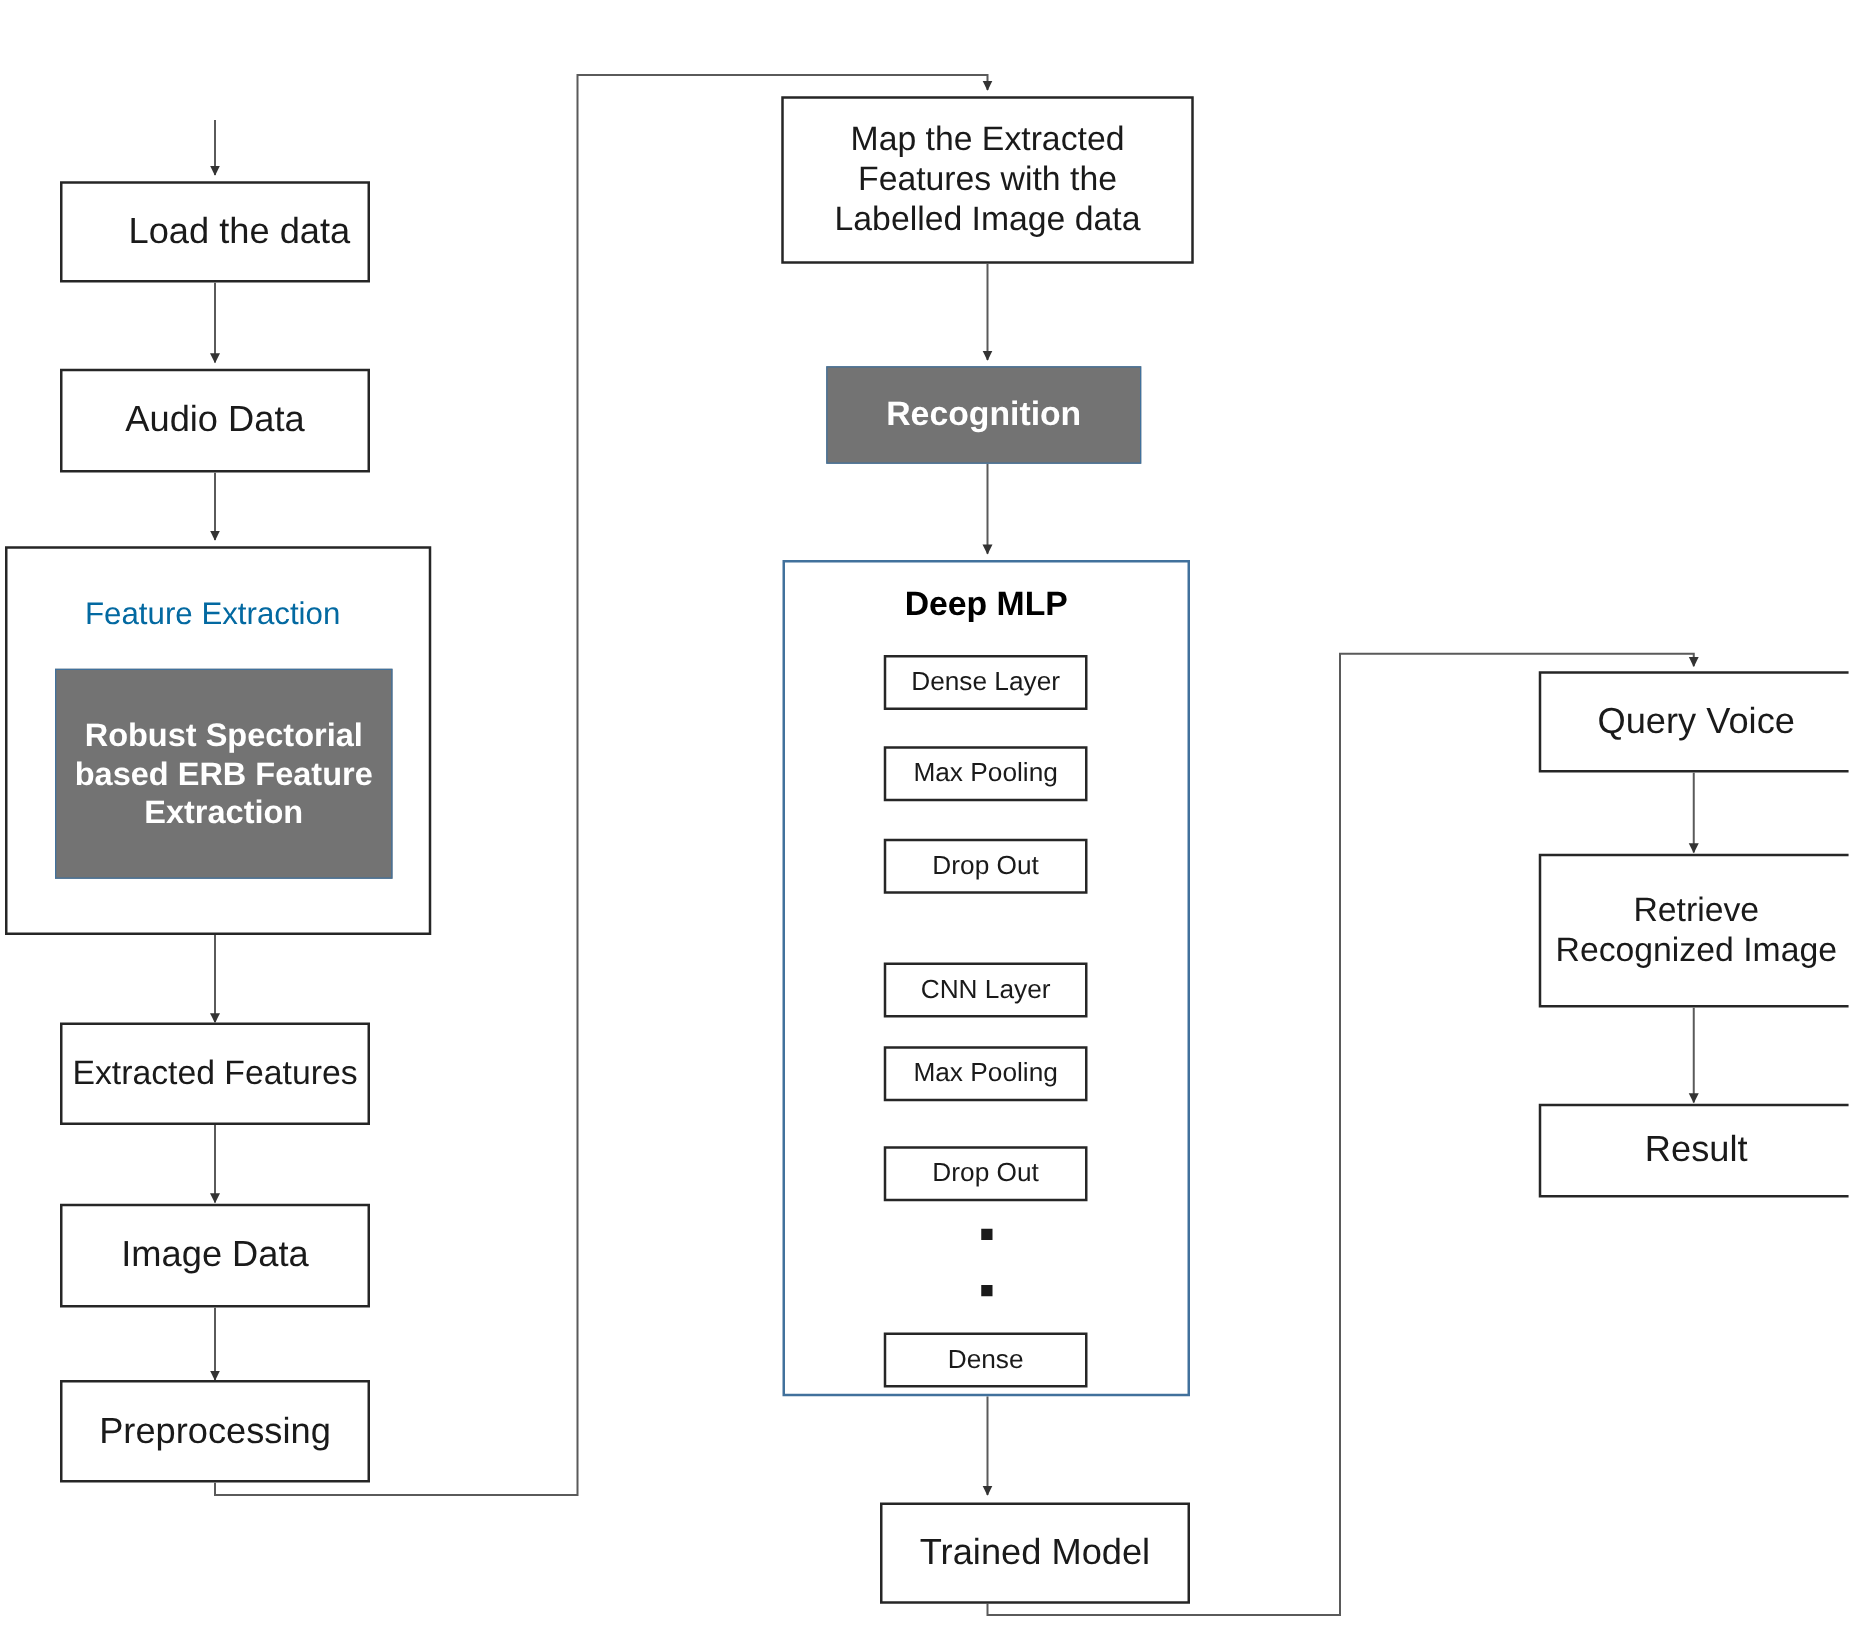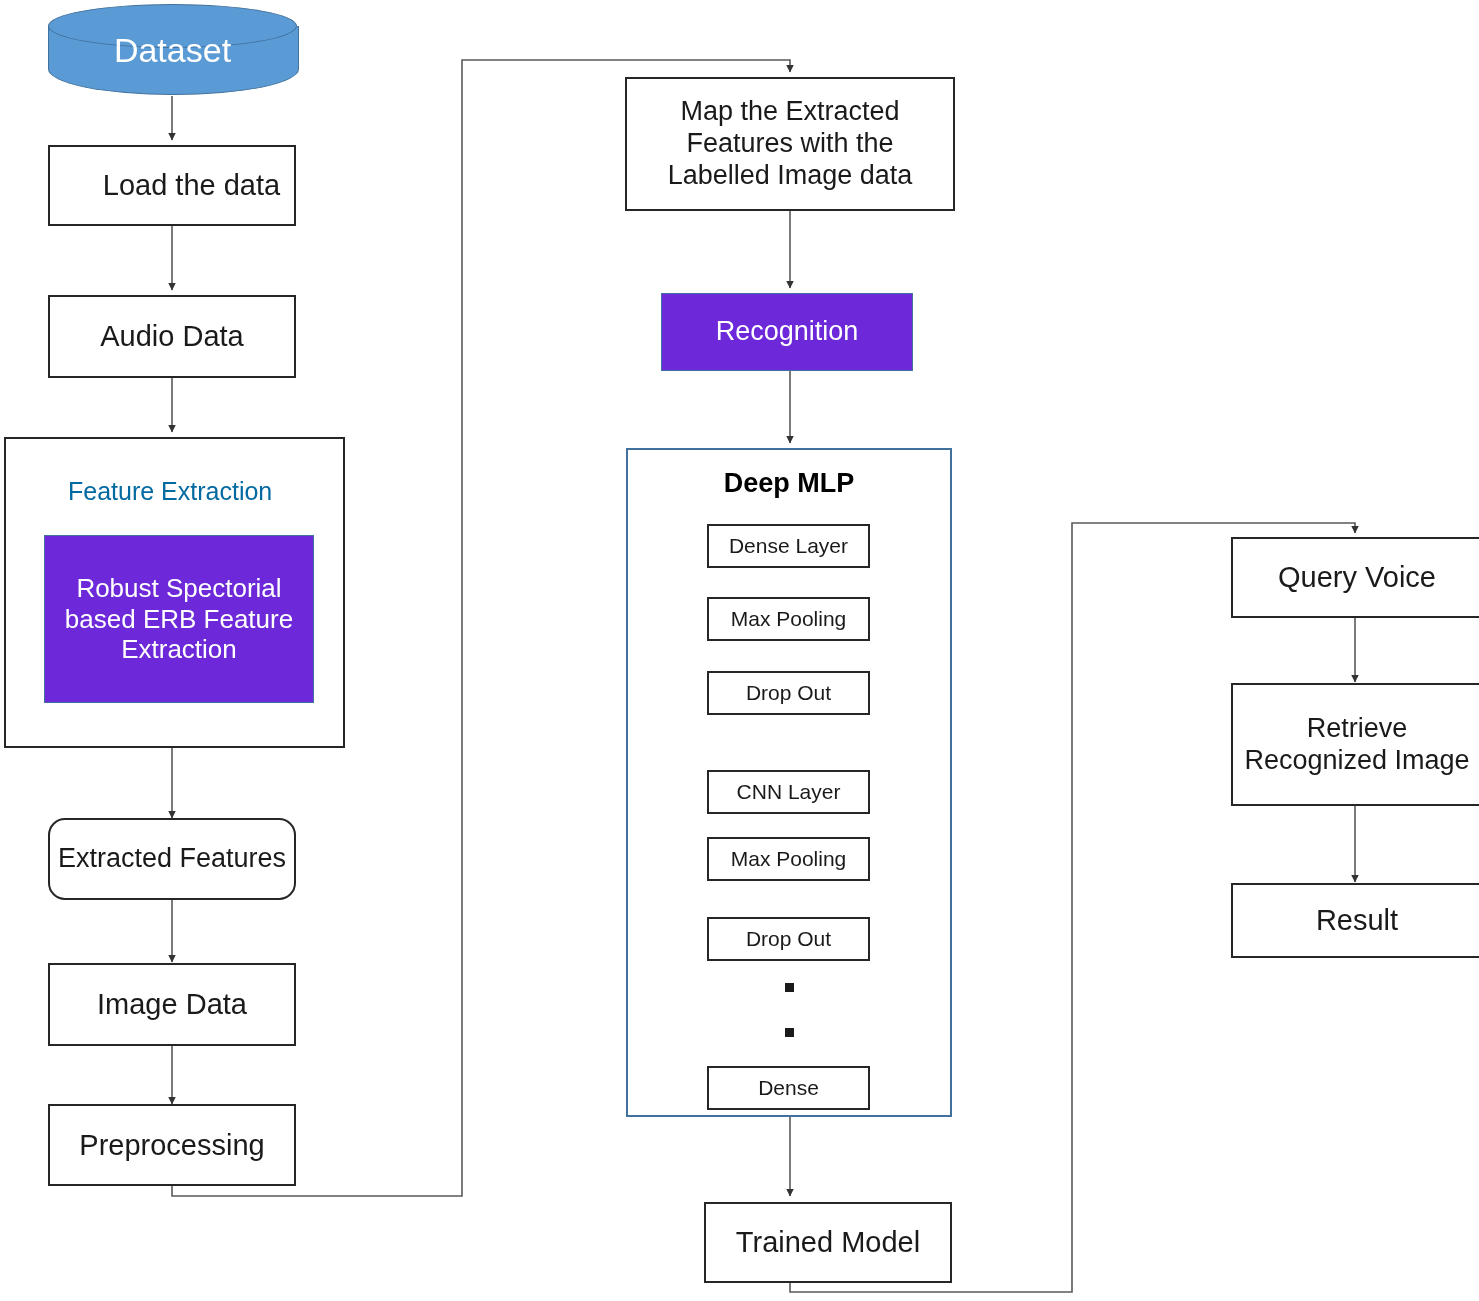--- a/index.html
+++ b/index.html
@@ -20,23 +20,24 @@
     justify-content:center;
     text-align:center;
     color:#1a1a1a;
     line-height:1.18;
   }
   .rect{
     background:#ffffff;
     border:2.5px solid #262626;
   }
   .blue{
-    background:#6d28d9;
+    background:#737373;
     border:1.5px solid #41719C;
     color:#ffffff;
+    font-weight:bold;
   }
   .inner{
     background:#ffffff;
     border:2px solid #262626;
     font-size:21px;
   }
   .mlp-container{
     position:absolute;
     box-sizing:border-box;
     background:#ffffff;
@@ -140,44 +141,39 @@
       <path d="M790,1117 L790,1196" marker-end="url(#arrow)"></path>
 
       <path d="M790,1282 L790,1292 L1072,1292 L1072,523 L1355,523 L1355,533" marker-end="url(#arrow)"></path>
 
       <path d="M1355,618 L1355,682" marker-end="url(#arrow)"></path>
 
       <path d="M1355,806 L1355,882" marker-end="url(#arrow)"></path>
     </g>
   </svg>
 
-  <div class="cyl" style="left:48px;top:4px;width:249px;height:92px;">
-    <div class="body"></div>
-    <div class="top"></div>
-    <div class="lbl">Dataset</div>
-  </div>
 
   <div class="node rect" style="left:48px;top:145px;width:248px;height:81px;font-size:29px;padding-left:39px;">
     <span>Load the data</span>
   </div>
 
   <div class="node rect" style="left:48px;top:295px;width:248px;height:83px;font-size:29px;">
     <span>Audio Data</span>
   </div>
 
   <div class="group-box" style="left:4px;top:437px;width:341px;height:311px;">
     <div class="group-label" style="left:62px;top:38px;">Feature Extraction</div>
     <div class="node blue" style="position:absolute;left:38px;top:96px;width:270px;height:168px;font-size:26px;">
       <div class="clip-text">
         <span class="overflow-text">Robust Spectorial based ERB Feature Extraction</span>
       </div>
     </div>
   </div>
 
-  <div class="node rect" style="left:48px;top:818px;width:248px;height:82px;font-size:27px;border-radius:17px;">
+  <div class="node rect" style="left:48px;top:818px;width:248px;height:82px;font-size:27px;">
     <span>Extracted Features</span>
   </div>
 
   <div class="node rect" style="left:48px;top:963px;width:248px;height:83px;font-size:29px;">
     <span>Image Data</span>
   </div>
 
   <div class="node rect" style="left:48px;top:1104px;width:248px;height:82px;font-size:29px;">
     <span>Preprocessing</span>
   </div>

